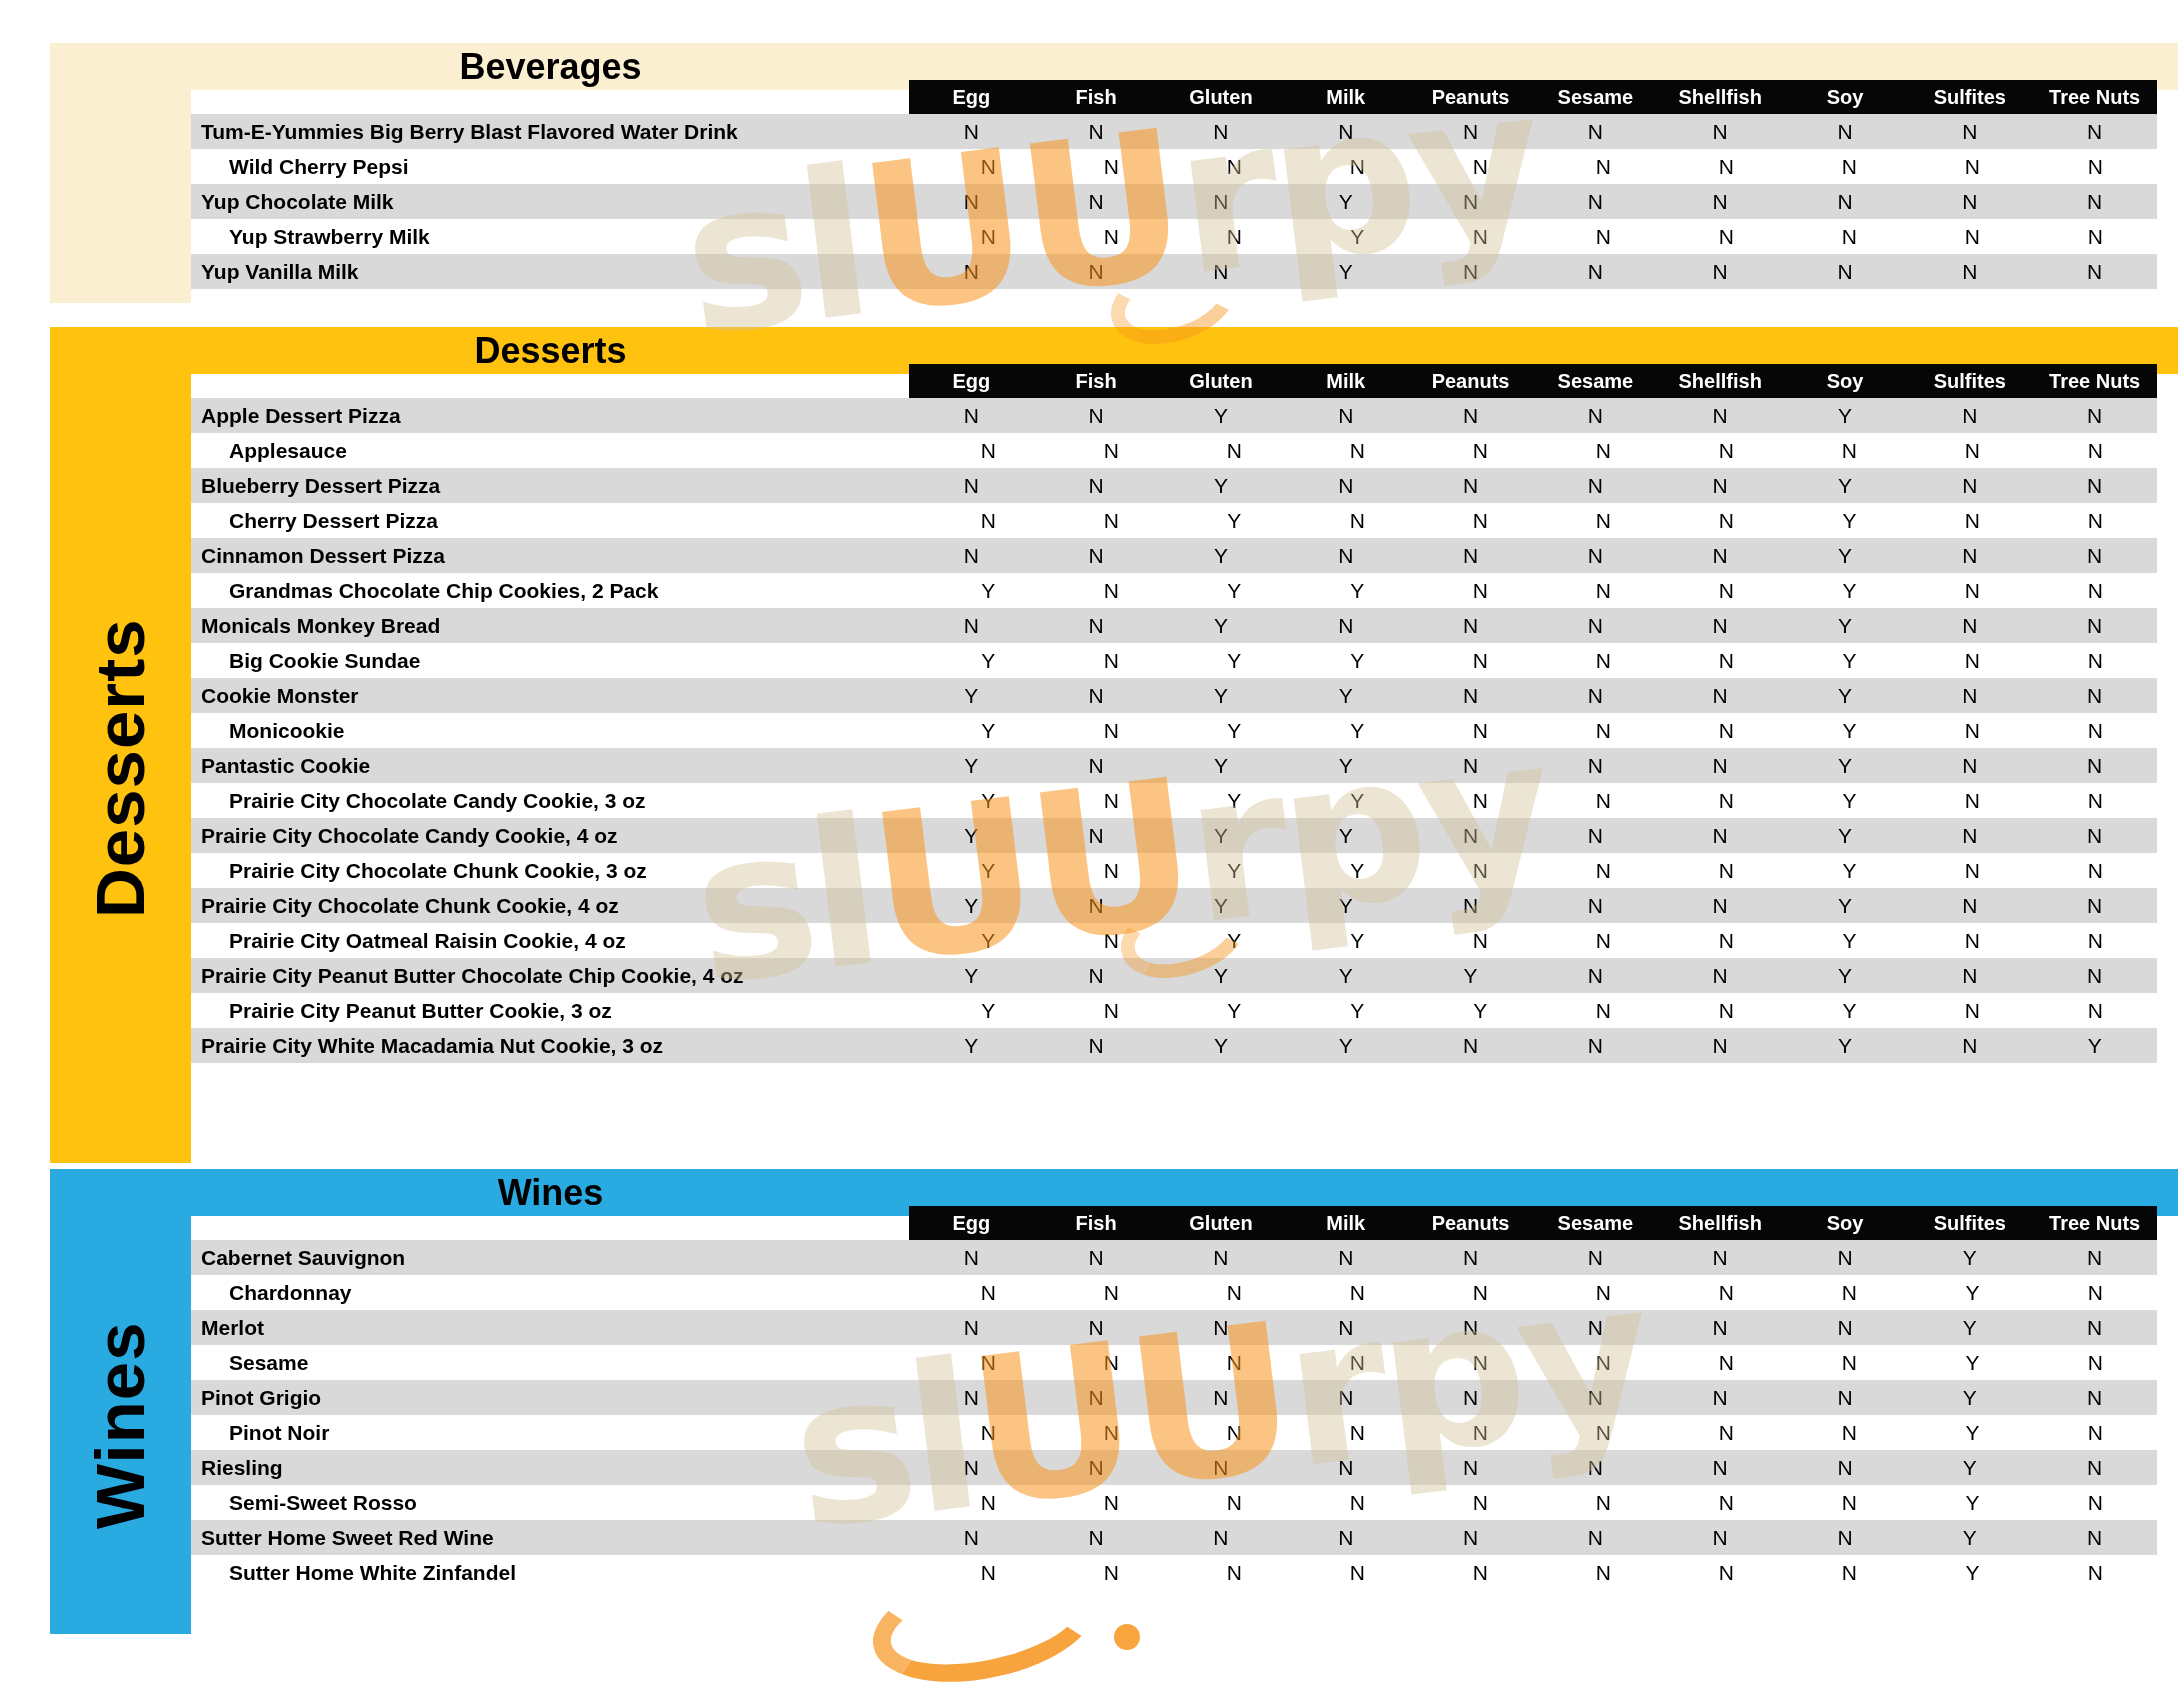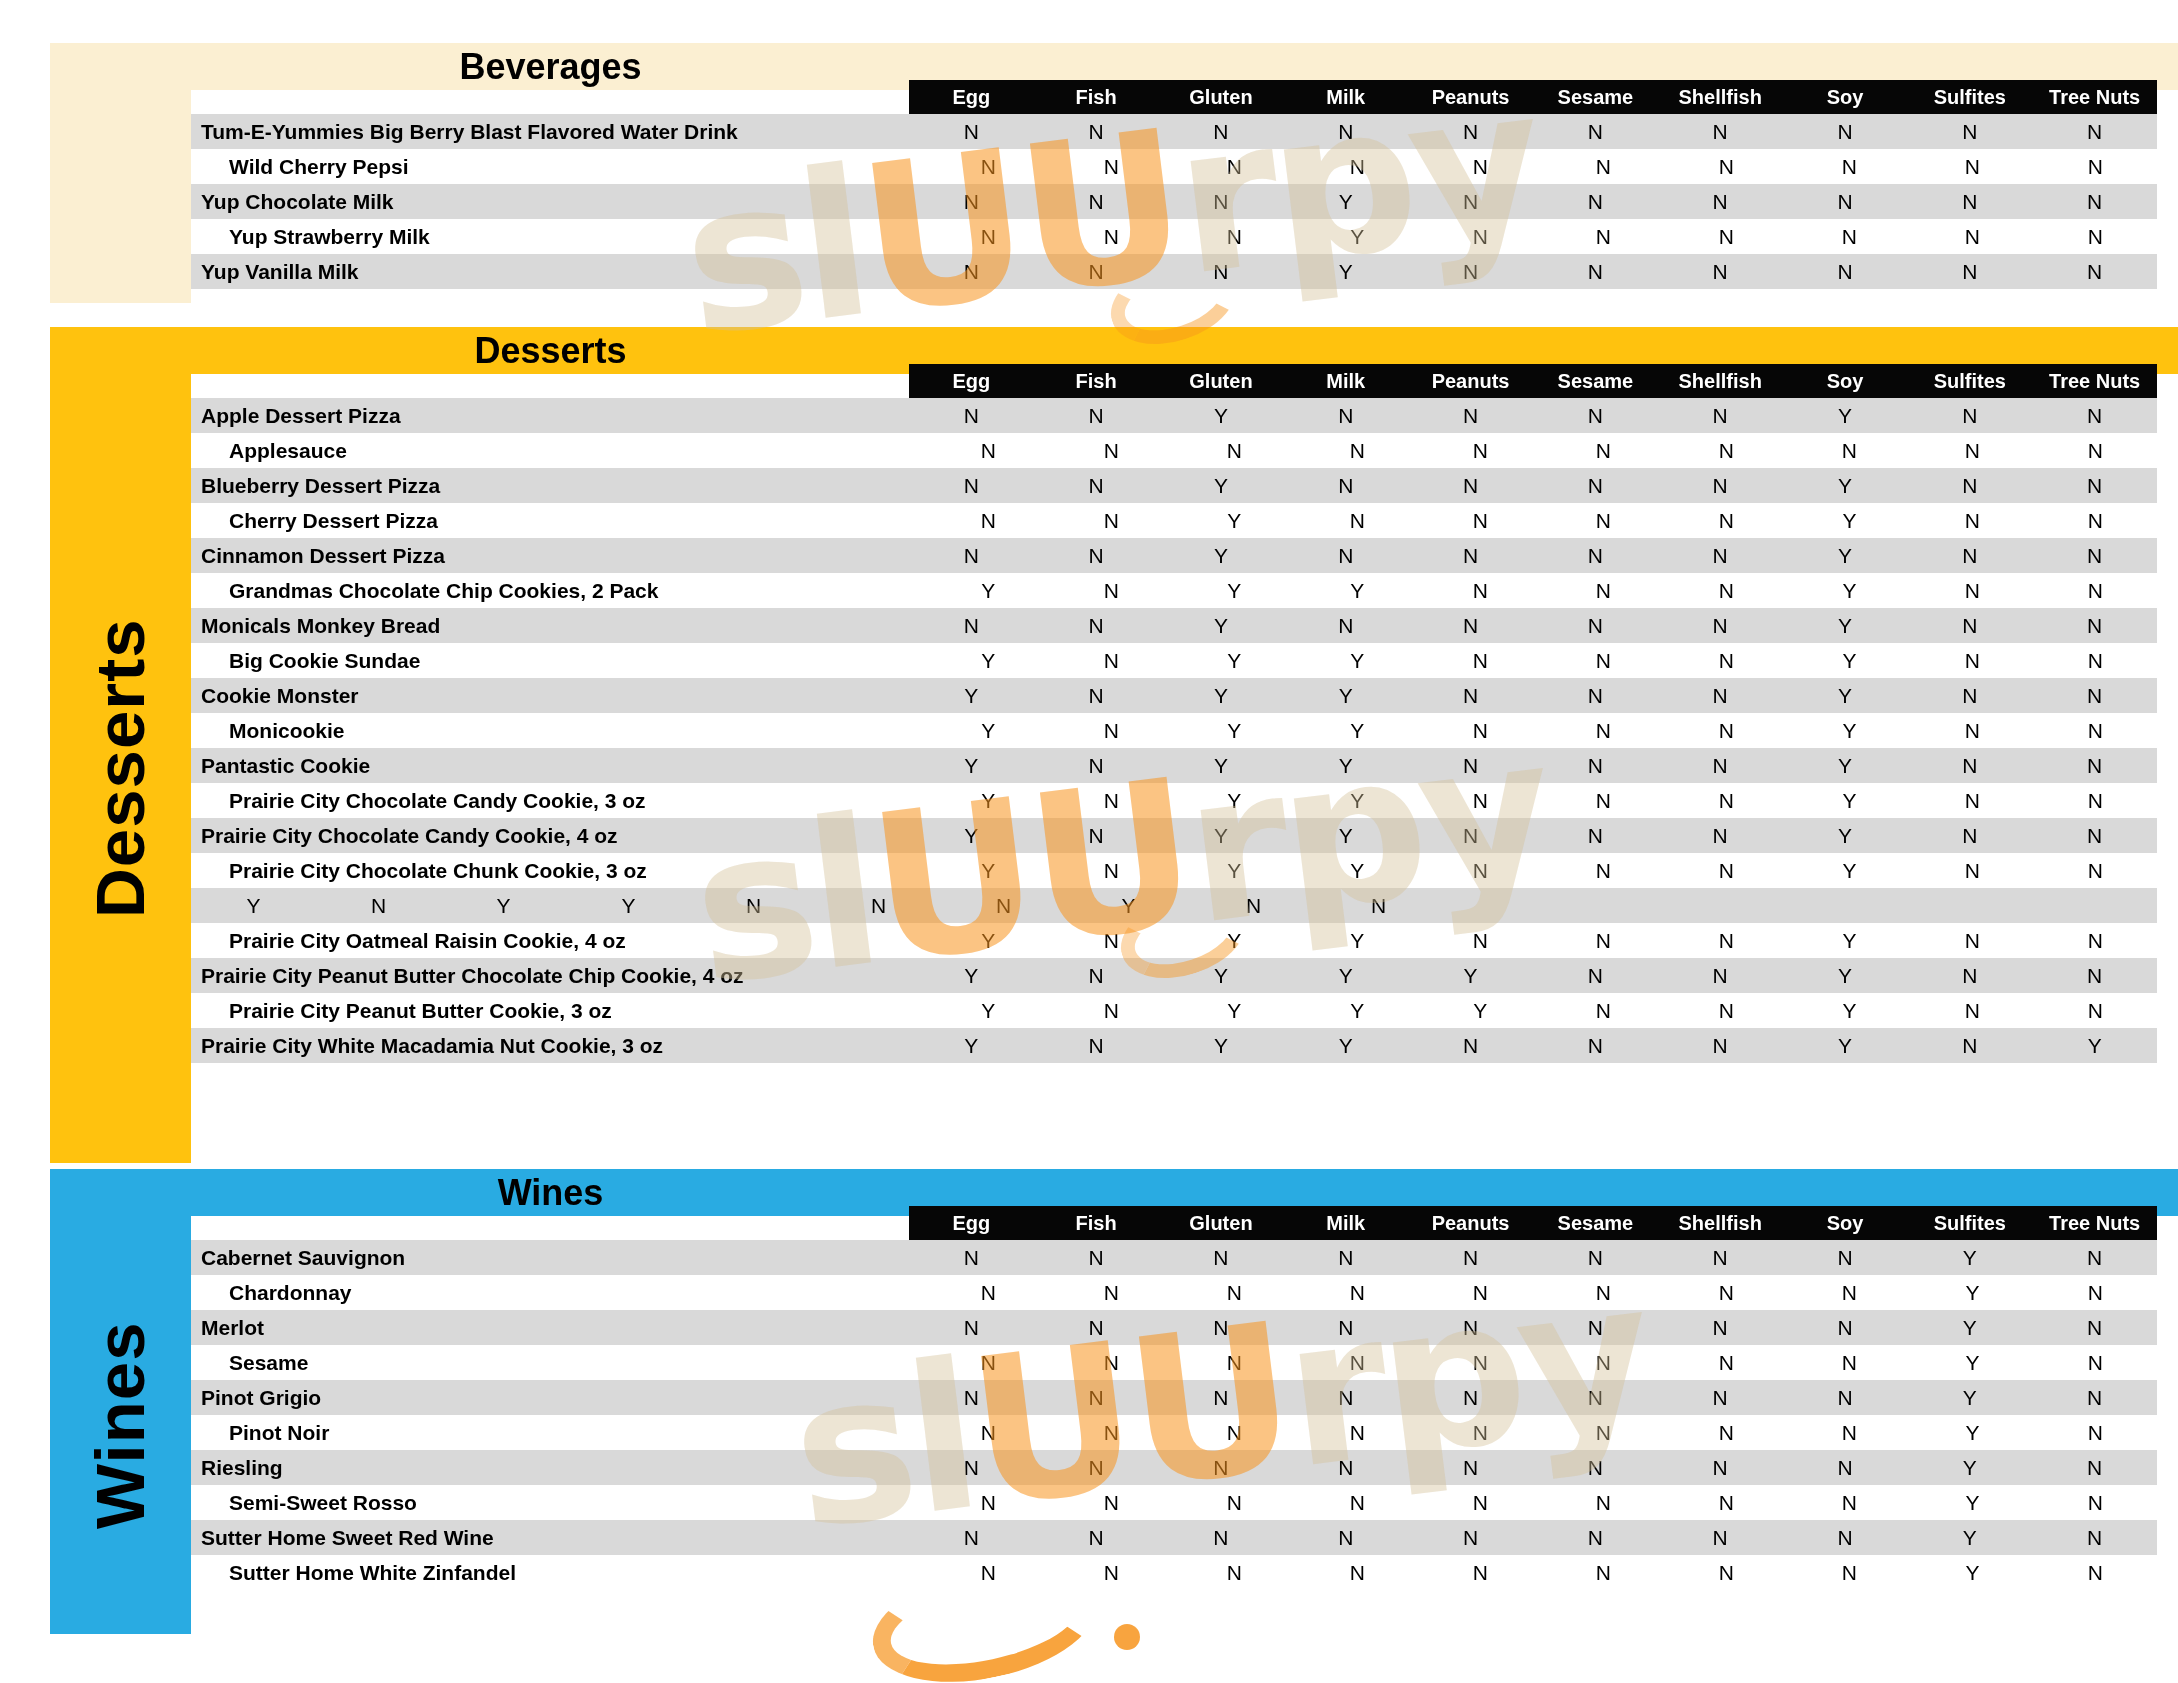--- a/index.html
+++ b/index.html
@@ -372,20 +372,21 @@
             <div class="val-cell">Y</div>
             <div class="val-cell">Y</div>
             <div class="val-cell">N</div>
             <div class="val-cell">N</div>
             <div class="val-cell">N</div>
             <div class="val-cell">Y</div>
             <div class="val-cell">N</div>
             <div class="val-cell">N</div>
           </div>
           <div class="row odd">
+            <div class="name-cell">Prairie City Chocolate Chunk Cookie, 4 oz</div>
             <div class="val-cell">Y</div>
             <div class="val-cell">N</div>
             <div class="val-cell">Y</div>
             <div class="val-cell">Y</div>
             <div class="val-cell">N</div>
             <div class="val-cell">N</div>
             <div class="val-cell">N</div>
             <div class="val-cell">Y</div>
             <div class="val-cell">N</div>
             <div class="val-cell">N</div>

